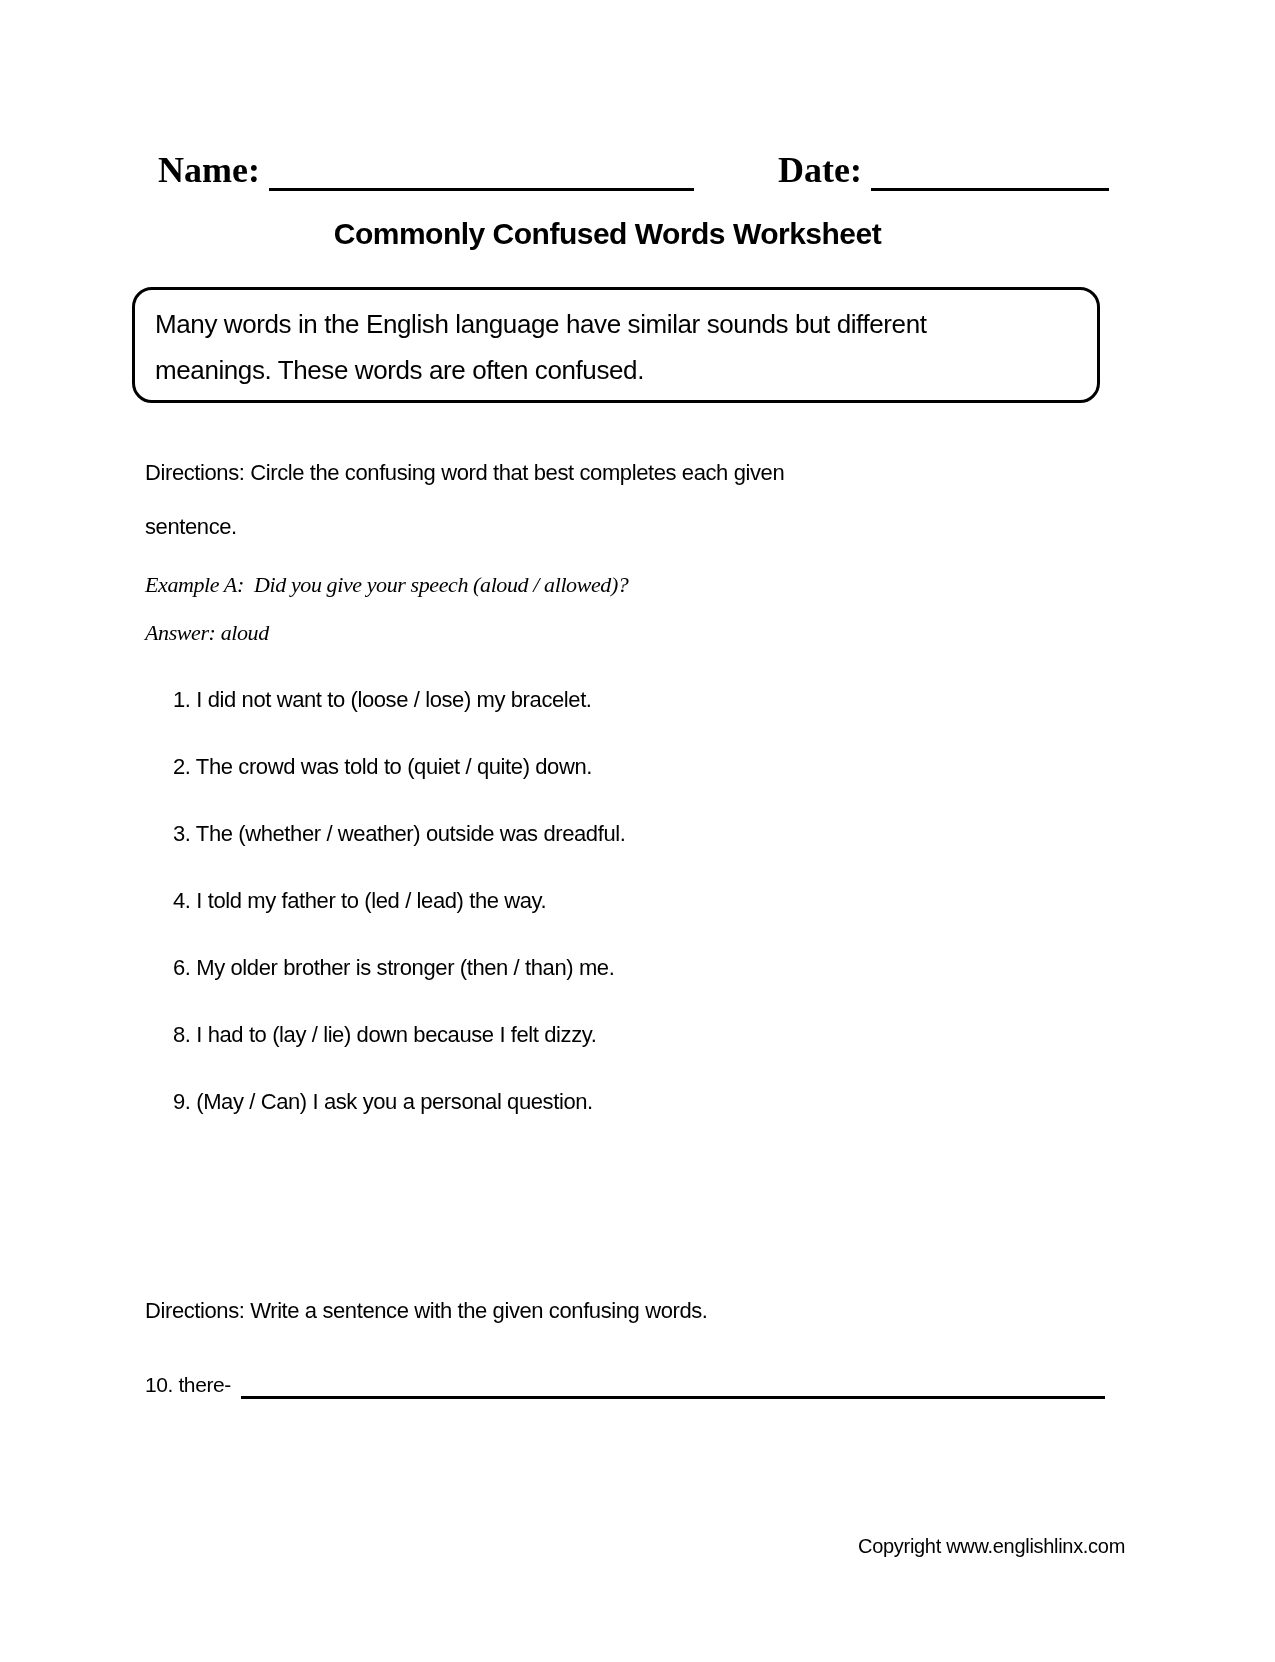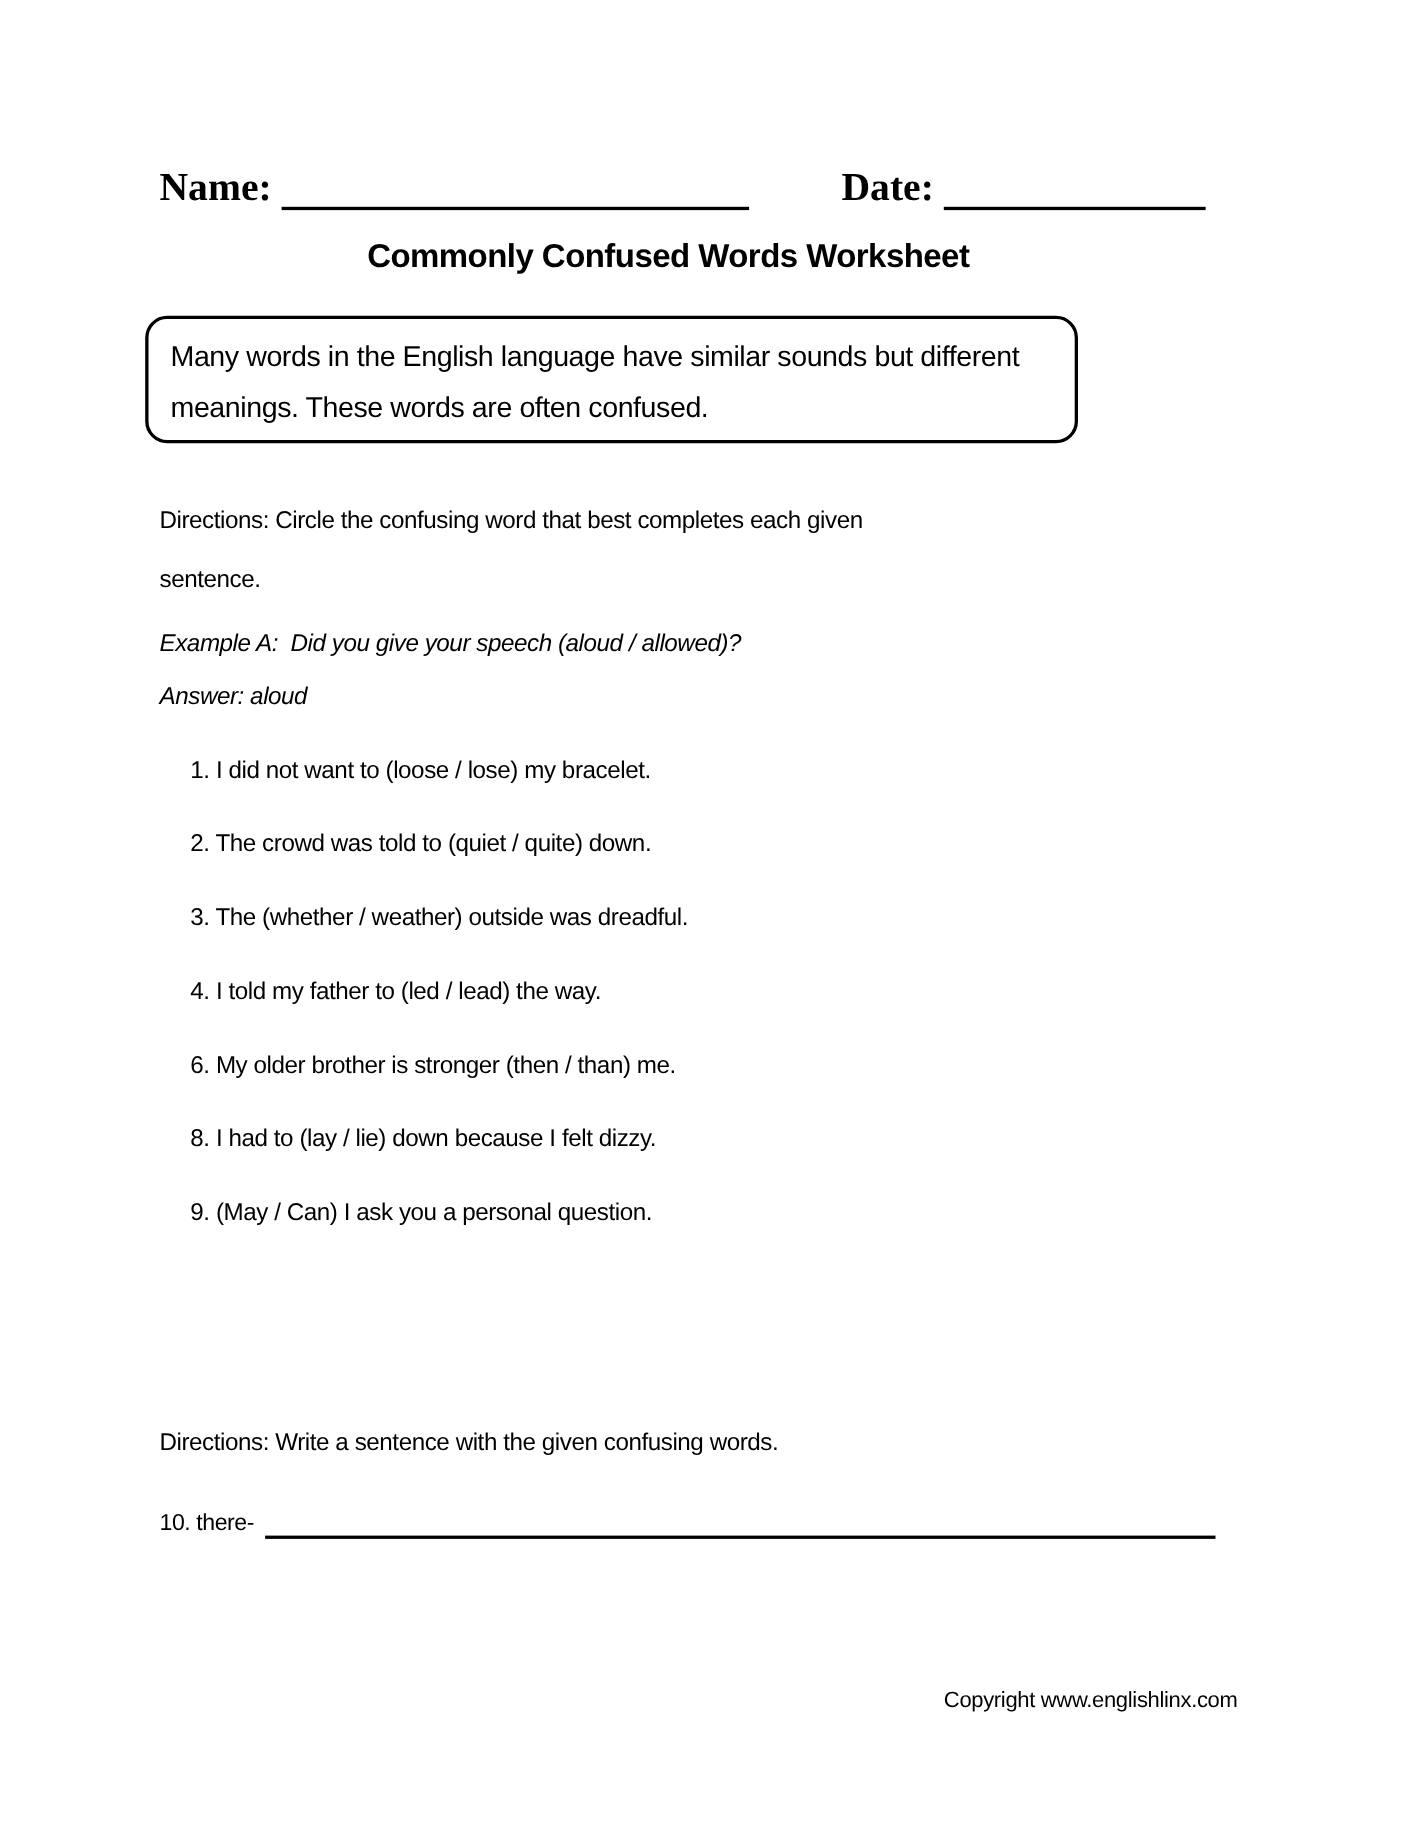--- a/index.html
+++ b/index.html
@@ -24,20 +24,21 @@
     align-items: flex-end;
   }
   .name-group { left: 145px; }
   .date-group { left: 765px; }
   .hdr-label {
     font-family: "Liberation Serif", "DejaVu Serif", serif;
     font-weight: bold;
     font-size: 36px;
     line-height: 42px;
     white-space: nowrap;
+    margin-left: 13px;
   }
   .blank-line {
     border-bottom: 3px solid #000000;
     height: 40px;
     margin-left: 9px;
   }
   .name-blank { width: 425px; }
   .date-blank { width: 238px; }
   
   .title {
@@ -49,21 +50,21 @@
     font-size: 30px;
     font-weight: bold;
     letter-spacing: -0.5px;
     line-height: 40px;
   }
   
   .intro-box {
     position: absolute;
     top: 287px;
     left: 132px;
-    width: 848px;
+    width: 968px;
     height: 116px;
     box-sizing: border-box;
     border: 3px solid #000000;
     border-radius: 20px;
     padding: 11px 20px 0 20px;
   }
   .intro-line {
     font-size: 26px;
     letter-spacing: -0.4px;
     line-height: 46px;
@@ -71,21 +72,21 @@
   }
   
   .body-text {
     position: absolute;
     left: 145px;
     font-size: 22px;
     letter-spacing: -0.4px;
   }
   .directions-1 { top: 446px; line-height: 54px; }
   .example-block { top: 561px; line-height: 48px; font-style: italic; }
-  .example-line { white-space: pre-wrap; }
+  .example-line { white-space: pre-wrap; font-family: Liberation Serif, serif; }
   .questions { top: 666px; margin-left: 28px; }
   .question-item { line-height: 67px; white-space: nowrap; }
   .directions-2 { top: 1284px; line-height: 54px; }
   
   .write-row {
     position: absolute;
     left: 145px;
     right: 170px;
     display: flex;
     align-items: flex-start;

